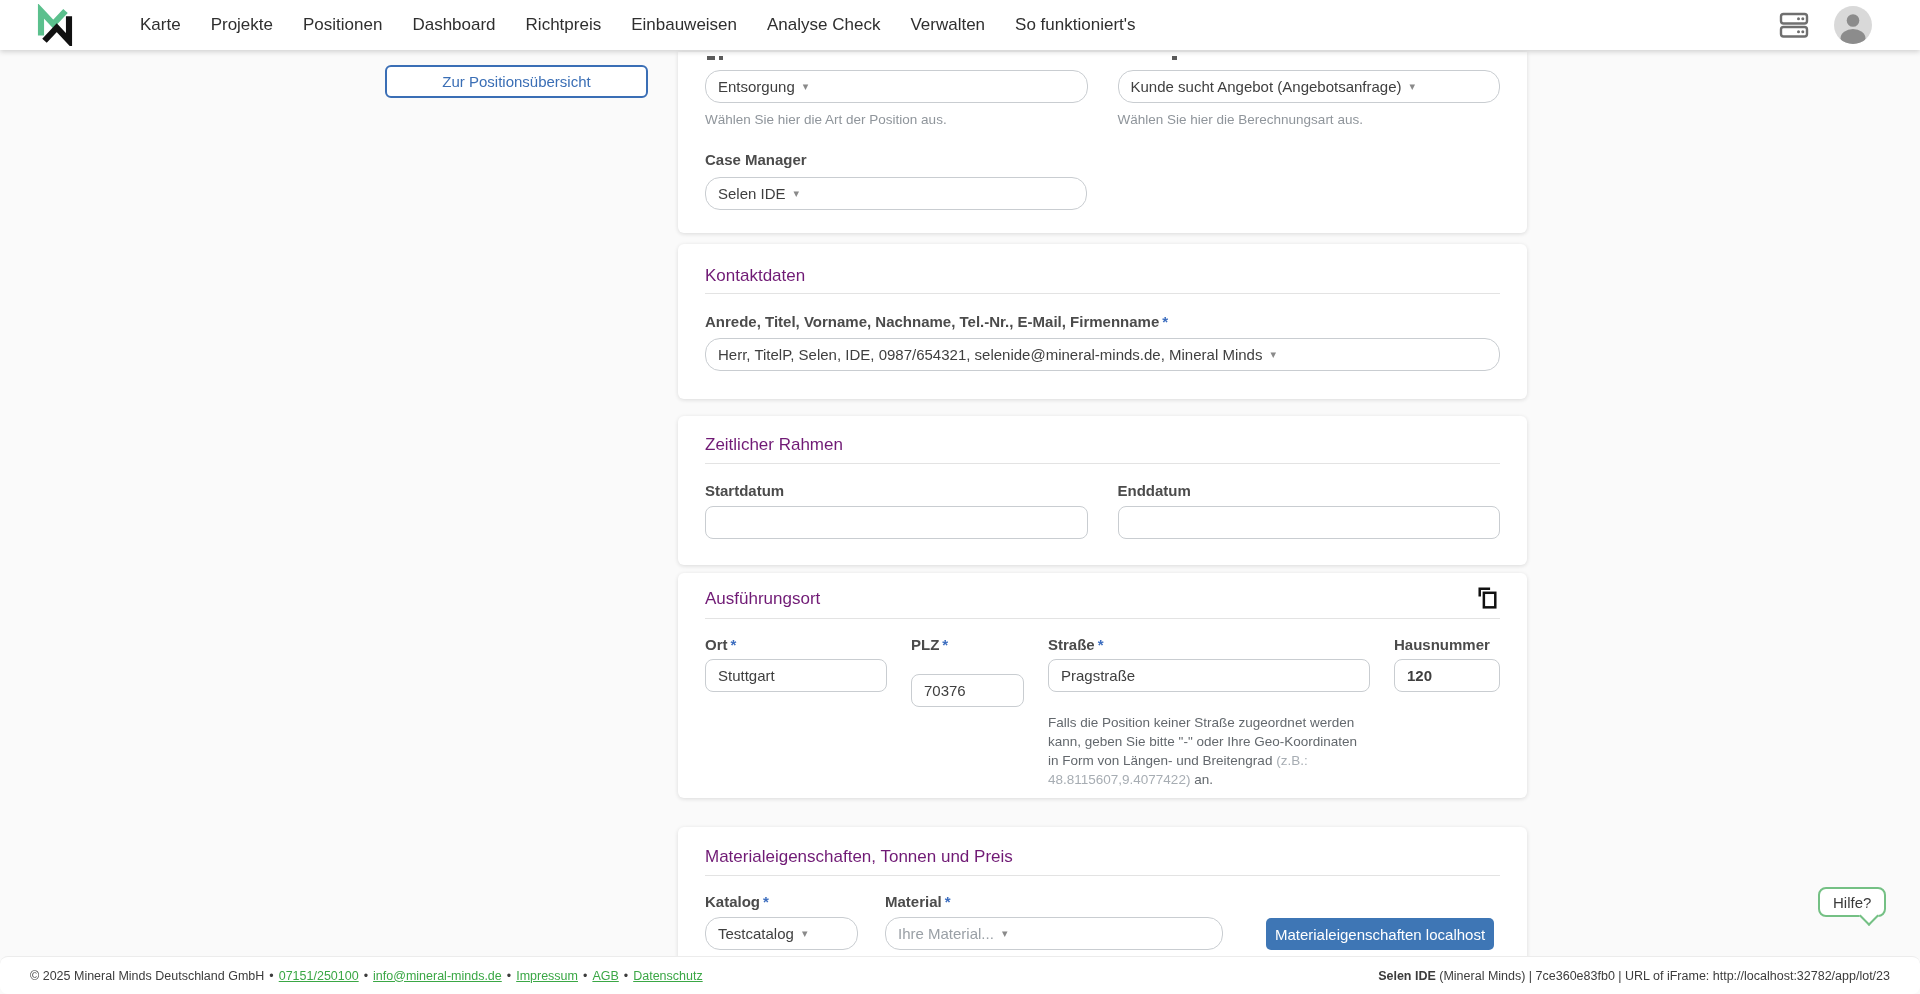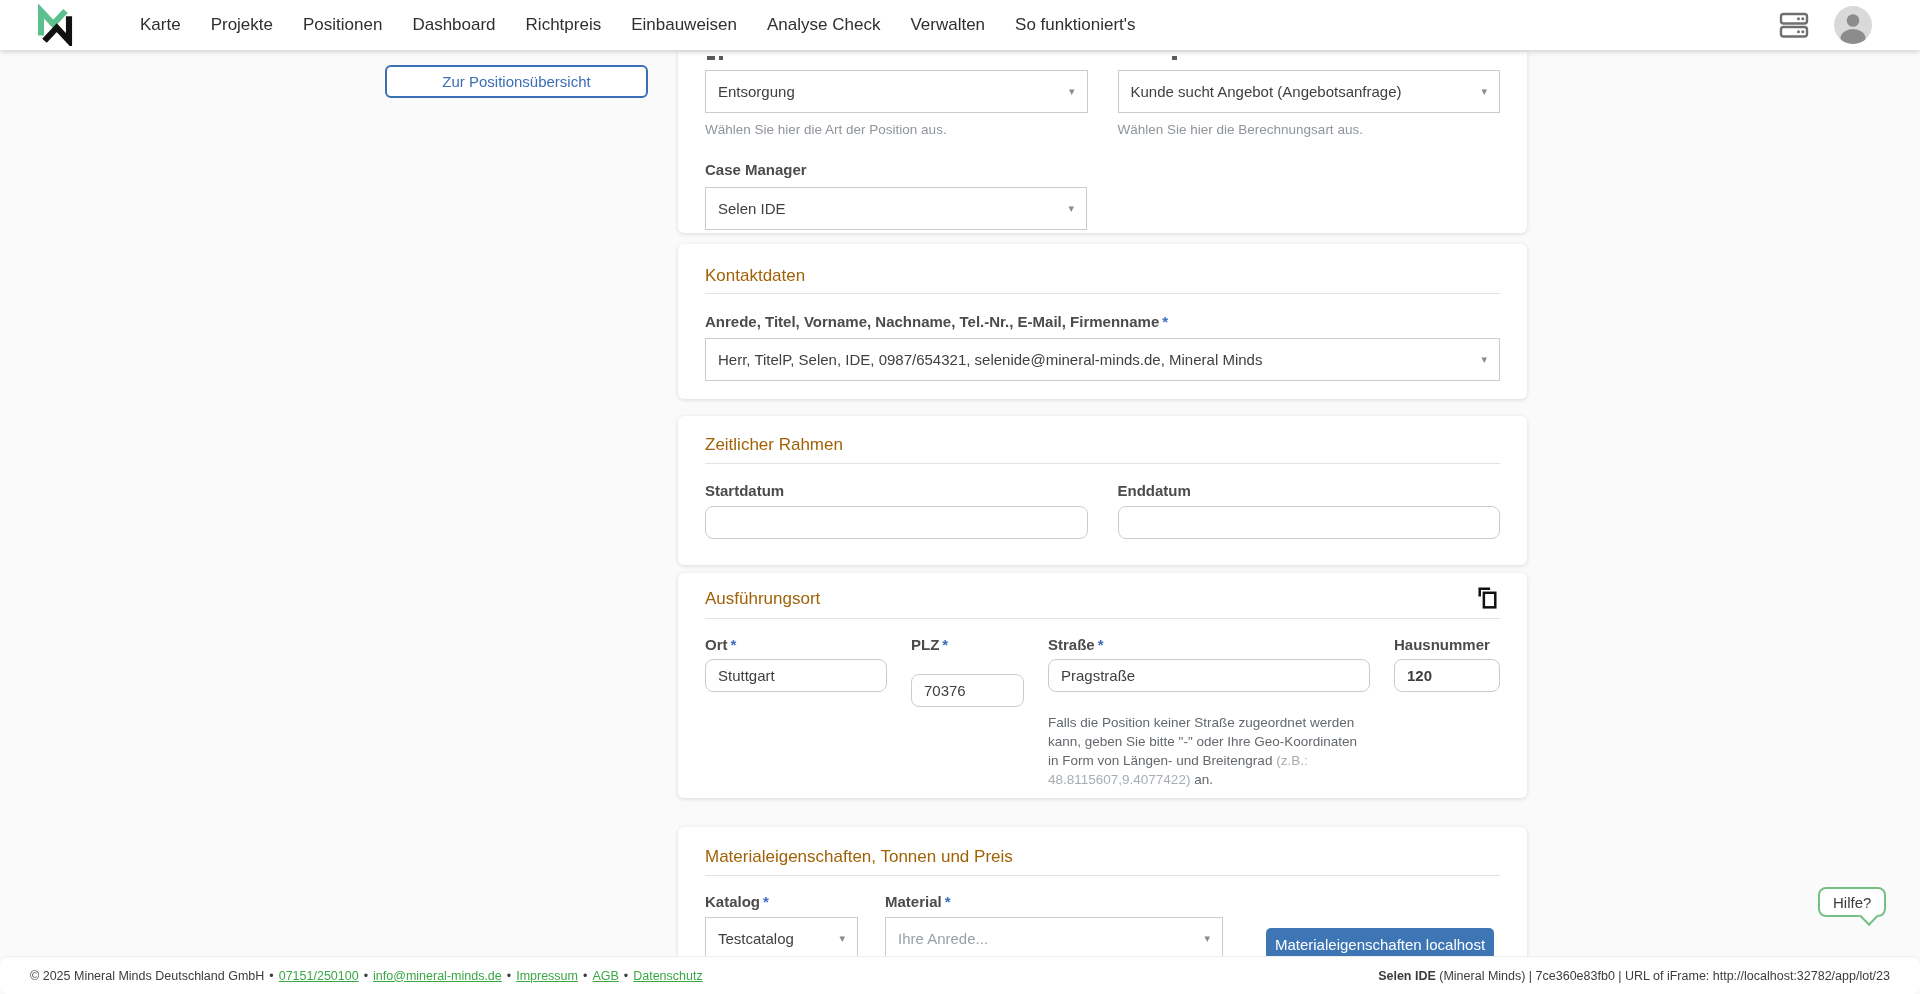--- a/index.html
+++ b/index.html
@@ -15,26 +15,26 @@
   .nav-right { position:absolute; right:48px; top:0; height:50px; display:flex; gap:24px; align-items:center; }
 
   
   .back-btn { position:absolute; left:385px; top:65px; width:263px; height:33px; box-sizing:border-box;
               background:#fff; border:2px solid #3a6eb5; border-radius:6px; color:#3a6eb5;
               font-size:15px; display:flex; align-items:center; justify-content:center; cursor:pointer; }
 
   
   .card { position:absolute; left:678px; width:849px; box-sizing:border-box; background:#fff;
           border-radius:6px; box-shadow:0 1px 4px rgba(0,0,0,0.13); padding:0 27px; }
-  .card-title { font-size:17px; color:#a16207; }
+  .card-title { font-size:17px; color:#701a75; }
   .divider { border-bottom:1px solid #e3e3e3; }
   .field-label { font-size:15px; font-weight:bold; color:#4b4b4b; }
   .req { color:#3d6ebf; font-weight:bold; margin-left:3px; }
-  .select { border:1px solid #c9cdd1; border-radius:0; height:43px; box-sizing:border-box; background:#fff;
-            display:flex; align-items:center; justify-content:space-between; padding:0 12px;
+  .select { border:1px solid #c9cdd1; border-radius:15px; height:33px; box-sizing:border-box; background:#fff;
+            display:flex; align-items:center; padding:0 12px;
             font-size:15px; color:#3f3f3f; cursor:pointer; }
   .caret { color:#8a8a8a; font-size:11px; margin-left:8px; }
   .tinput { border:1px solid #c9cdd1; border-radius:8px; height:33px; box-sizing:border-box; background:#fff;
             padding:0 12px; font-size:15px; color:#3f3f3f; width:100%; outline:none;
             font-family:"Liberation Sans", sans-serif; }
   .help { font-size:13.5px; color:#8f959b; }
   .cols2 { display:grid; grid-template-columns:1fr 1fr; column-gap:30px; }
 
   .card-positions { top:52px; height:181px; border-radius:0 0 6px 6px; }
   .remnant { position:absolute; top:4px; height:4px; background:#5a5a5a; }
@@ -242,21 +242,21 @@
         <div class="select">
           <span>Testcatalog</span>
           <span class="caret">▾</span>
         </div>
       </div>
       <div class="mat-col2">
         <div class="field-label">
           <span>Material</span><span class="req">*</span>
         </div>
         <div class="select">
-          <span class="placeholder">Ihre Anrede...</span>
+          <span class="placeholder">Ihre Material...</span>
           <span class="caret">▾</span>
         </div>
       </div>
       <button class="blue-btn">Materialeigenschaften localhost</button>
     </div>
   </div>
 
   <div class="help-bubble">
     <span>Hilfe?</span>
   </div>

